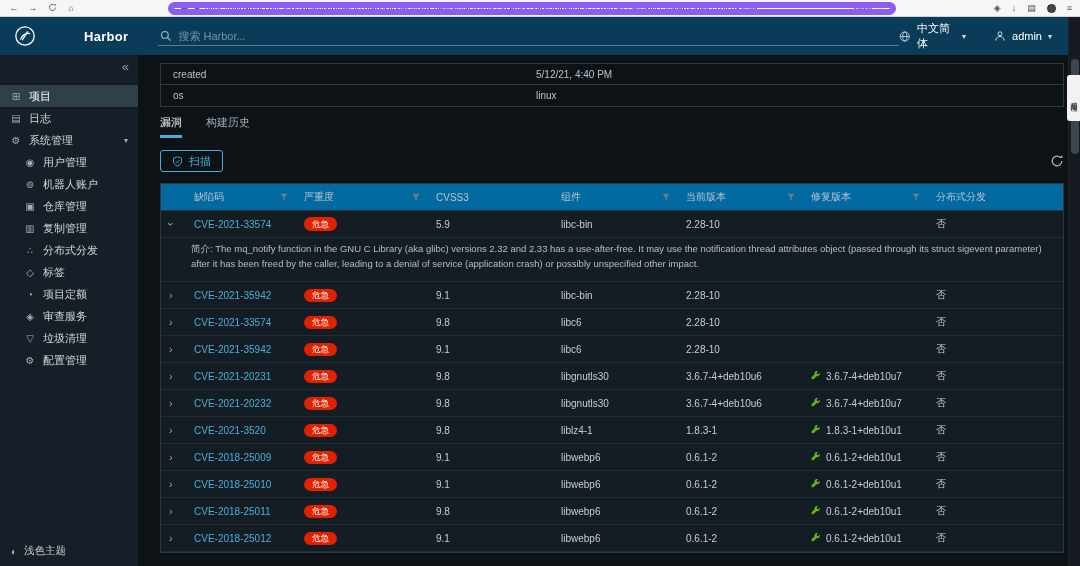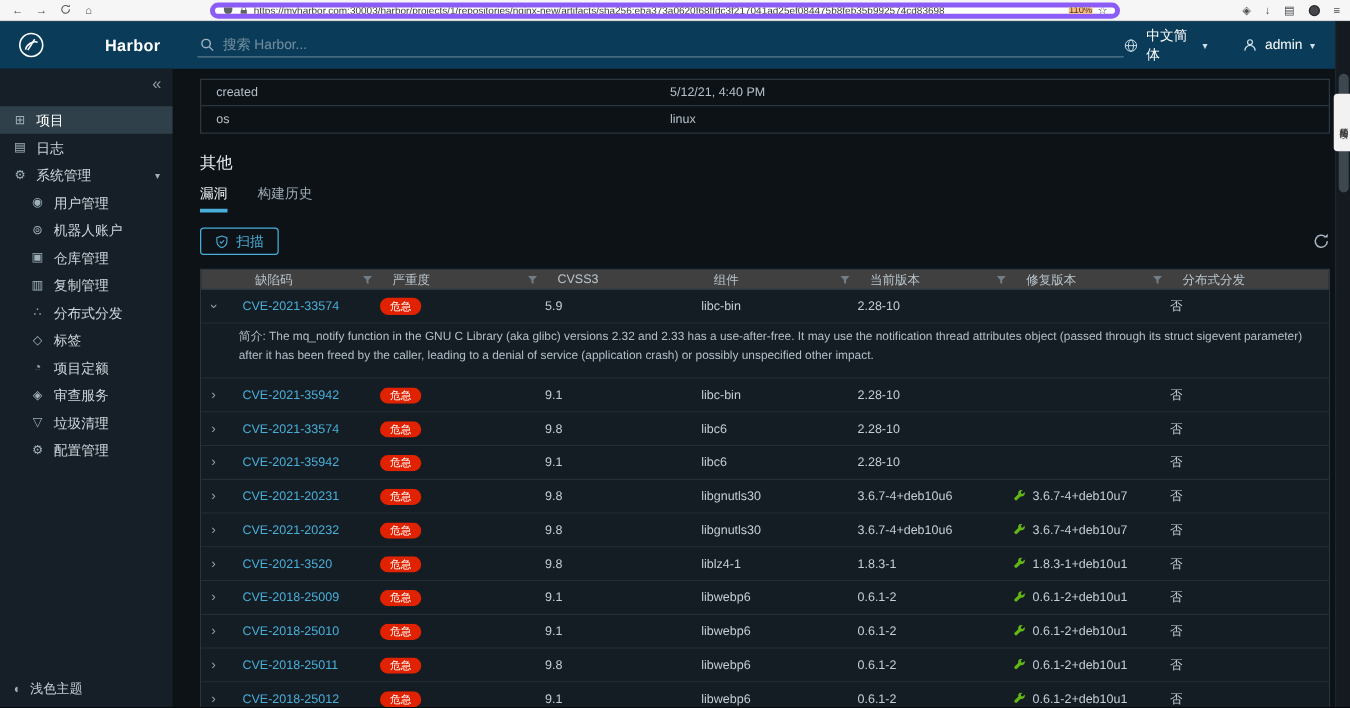--- a/index.html
+++ b/index.html
@@ -11,21 +11,21 @@
   
   .browser-bar {
     position:absolute; top:0; left:0; right:0; height:17px;
     background:#f6f6f7; border-bottom:1px solid #d4d4d8;
     display:flex; align-items:center; padding:0 8px; gap:7px;
     color:#4d4d52; font-size:10px;
   }
   .nav-ic { width:12px; text-align:center; font-size:9px; line-height:1; cursor:default; }
   .url-box {
     margin-left:84px; width:728px; height:13px; background:#fff;
-    border:4px solid #8b5cf6; border-radius:7px;
+    border:6px solid #8b5cf6; border-radius:7px;
     display:flex; align-items:center; gap:4px; padding:0 6px;
     font-size:8px; color:#3b3b40; overflow:hidden;
   }
   .url-text { flex:1; white-space:nowrap; overflow:hidden; text-overflow:ellipsis; }
   .zoom-chip { background:#fdba74; border-radius:3px; padding:0 0; font-size:7.5px; line-height:10px; flex:none; }
   .star { font-size:9px; flex:none; }
   .right-ics { margin-left:auto; display:flex; align-items:center; gap:11px; font-size:9px; }
   .profile-dot { width:9px; height:9px; border-radius:50%; background:#45454b; border:1.5px solid #26262b; }
   
   .app-header {
@@ -72,21 +72,21 @@
   .tab.active { color:#eef3f6; border-bottom-color:#49afd9; }
   .actions-row { margin:12px 4px 0 22px; display:flex; align-items:center; }
   .scan-btn {
     border:1px solid #49afd9; color:#49afd9; background:transparent;
     font-size:11px; font-family:inherit; height:22px; padding:0 11px;
     border-radius:3px; display:inline-flex; align-items:center; gap:6px;
   }
   .refresh { margin-left:auto; display:flex; align-items:center; }
   .vuln-table { margin:11px 4px 0 22px; border:1px solid #2b363e; }
   .grid-row { display:grid; grid-template-columns:25px 110px 132px 125px 125px 125px 125px minmax(0,1fr); }
-  .thead { background:#404040; height:16px; align-items:center; font-size:10px; color:#b9c5cd; border-bottom:1px solid #2b363e;padding-left:10px; }
+  .thead { background:#0369a1; height:27px; align-items:center; font-size:10px; color:#b9c5cd; border-bottom:1px solid #2b363e; }
   .th { display:flex; align-items:center; padding:0 8px; overflow:hidden; white-space:nowrap; }
   .funnel-svg { margin-left:auto; flex:none; }
   .trow { height:27px; align-items:center; border-bottom:1px solid #232e36; background:#151d24; font-size:10px; color:#c3ced5; }
   .cell { display:flex; align-items:center; gap:5px; padding:0 8px; overflow:hidden; white-space:nowrap; }
   .chev { color:#93a1aa; font-size:11px; display:inline-block; }
   .chev.open { transform:rotate(90deg); }
   .badge { background:#e12200; color:#fff; font-size:8.5px; padding:1.5px 8px 2px; border-radius:9px; line-height:1.2; }
   .cve { color:#49afd9; }
   .desc-row {
     background:#151d24; border-bottom:1px solid #232e36;
@@ -251,21 +251,20 @@
       <div class="info-row">
         <div class="info-key">created</div>
         <div class="info-val">5/12/21, 4:40 PM</div>
       </div>
       <div class="info-row">
         <div class="info-key">os</div>
         <div class="info-val">linux</div>
       </div>
     </div>
 
-    <div class="section-title">其他</div>
 
     <div class="tabs">
       <div class="tab active">漏洞</div>
       <div class="tab">构建历史</div>
     </div>
 
     <div class="actions-row">
       <button class="scan-btn">
         <svg width="11" height="11" viewBox="0 0 16 16">
             <path d="M8 1.2l5.8 1.9v4.4c0 3.4-2.5 5.9-5.8 7.2C4.7 13.4 2.2 10.9 2.2 7.5V3.1z" fill="none" stroke="#49afd9" stroke-width="1.3"></path>

